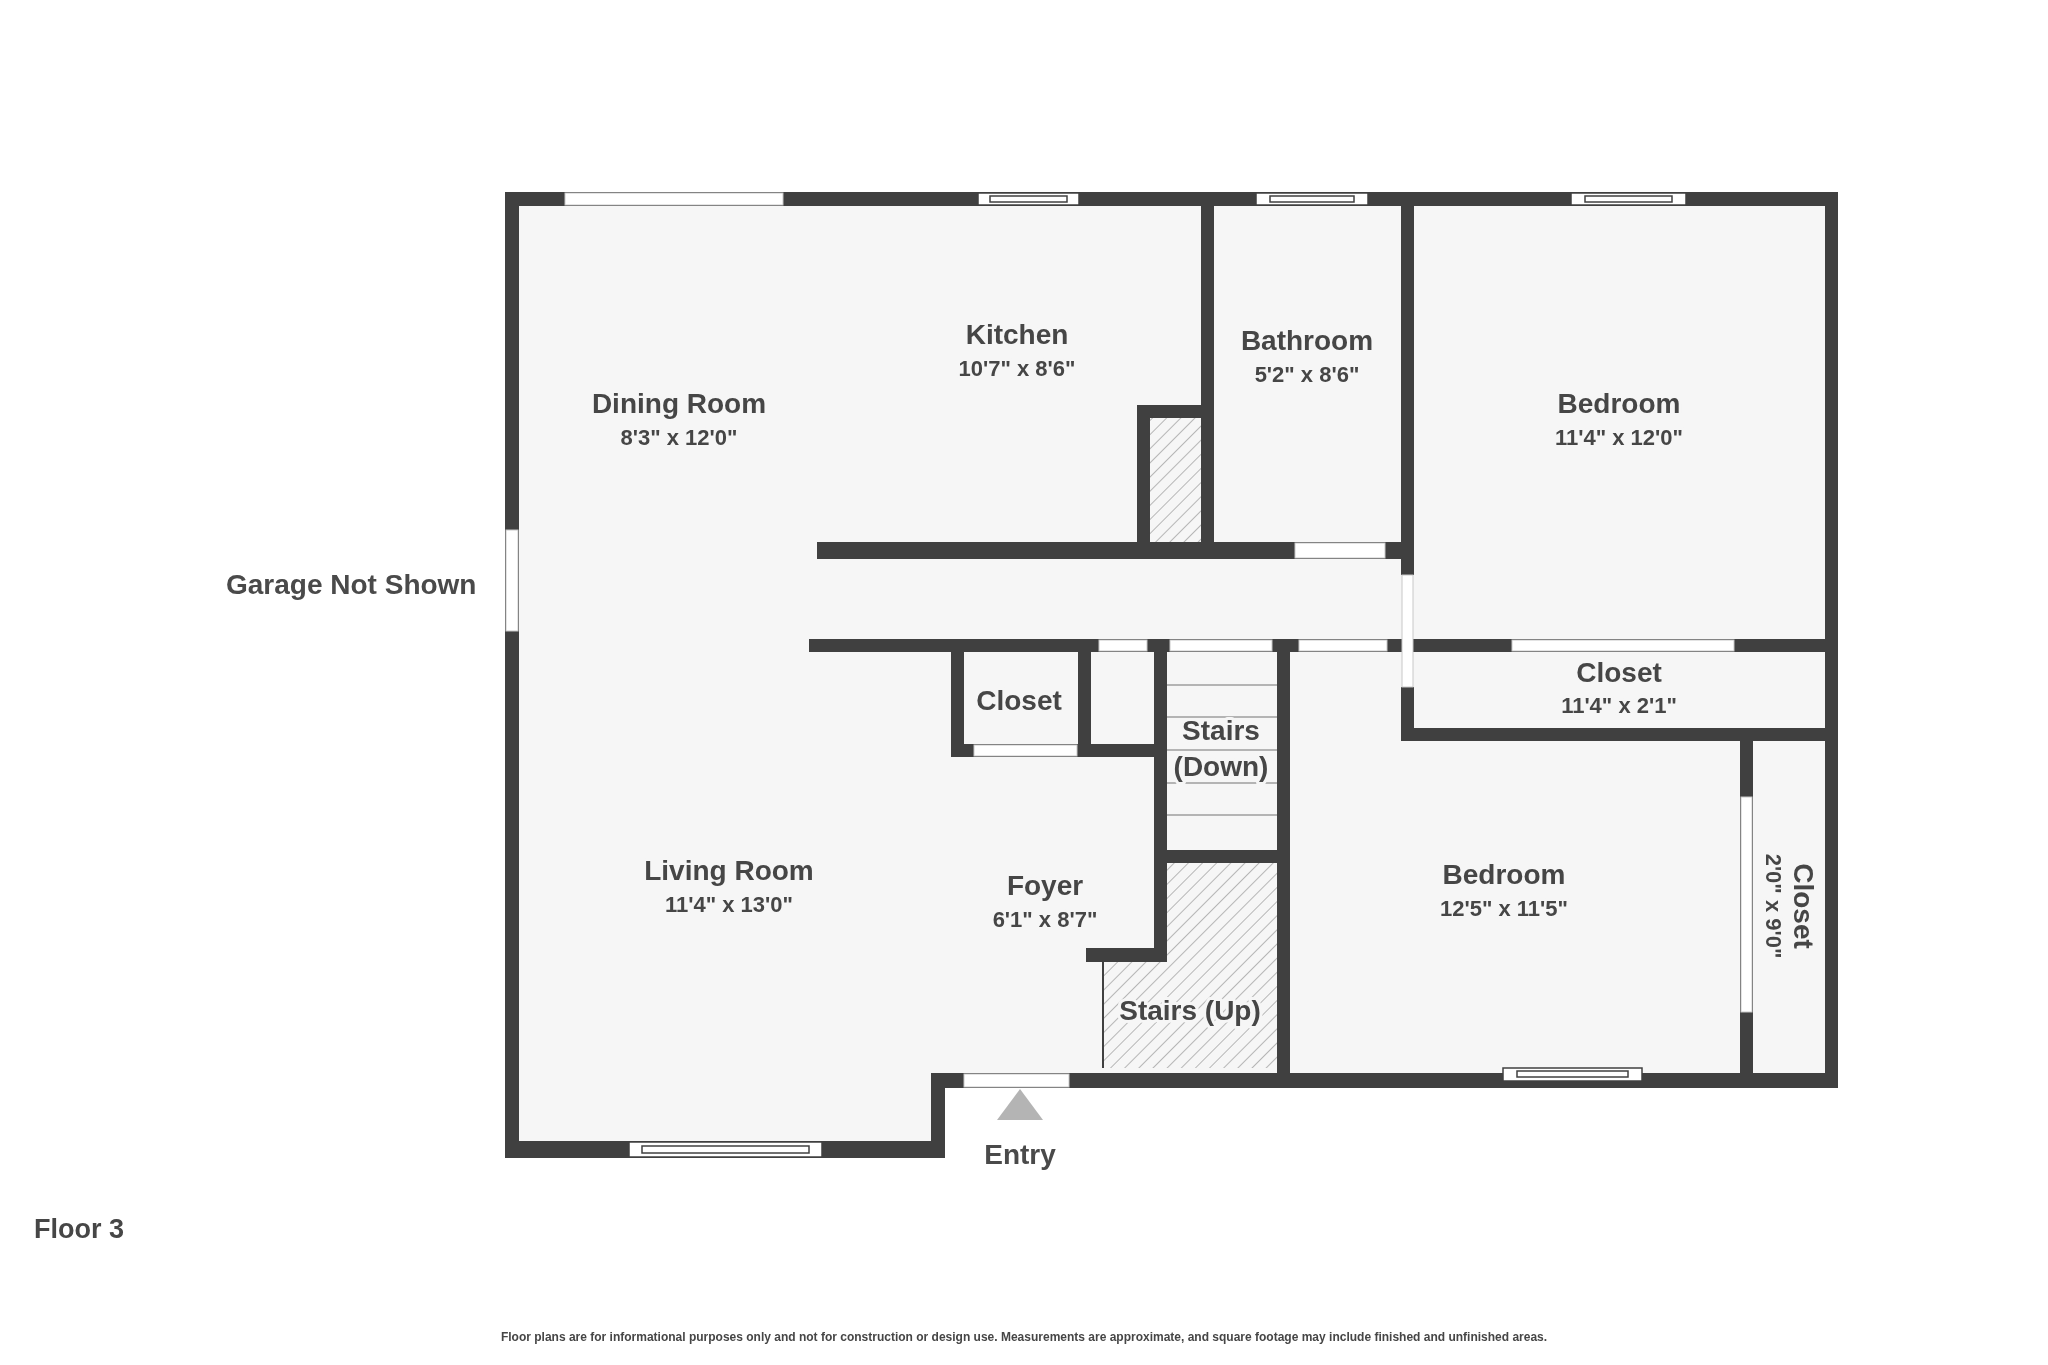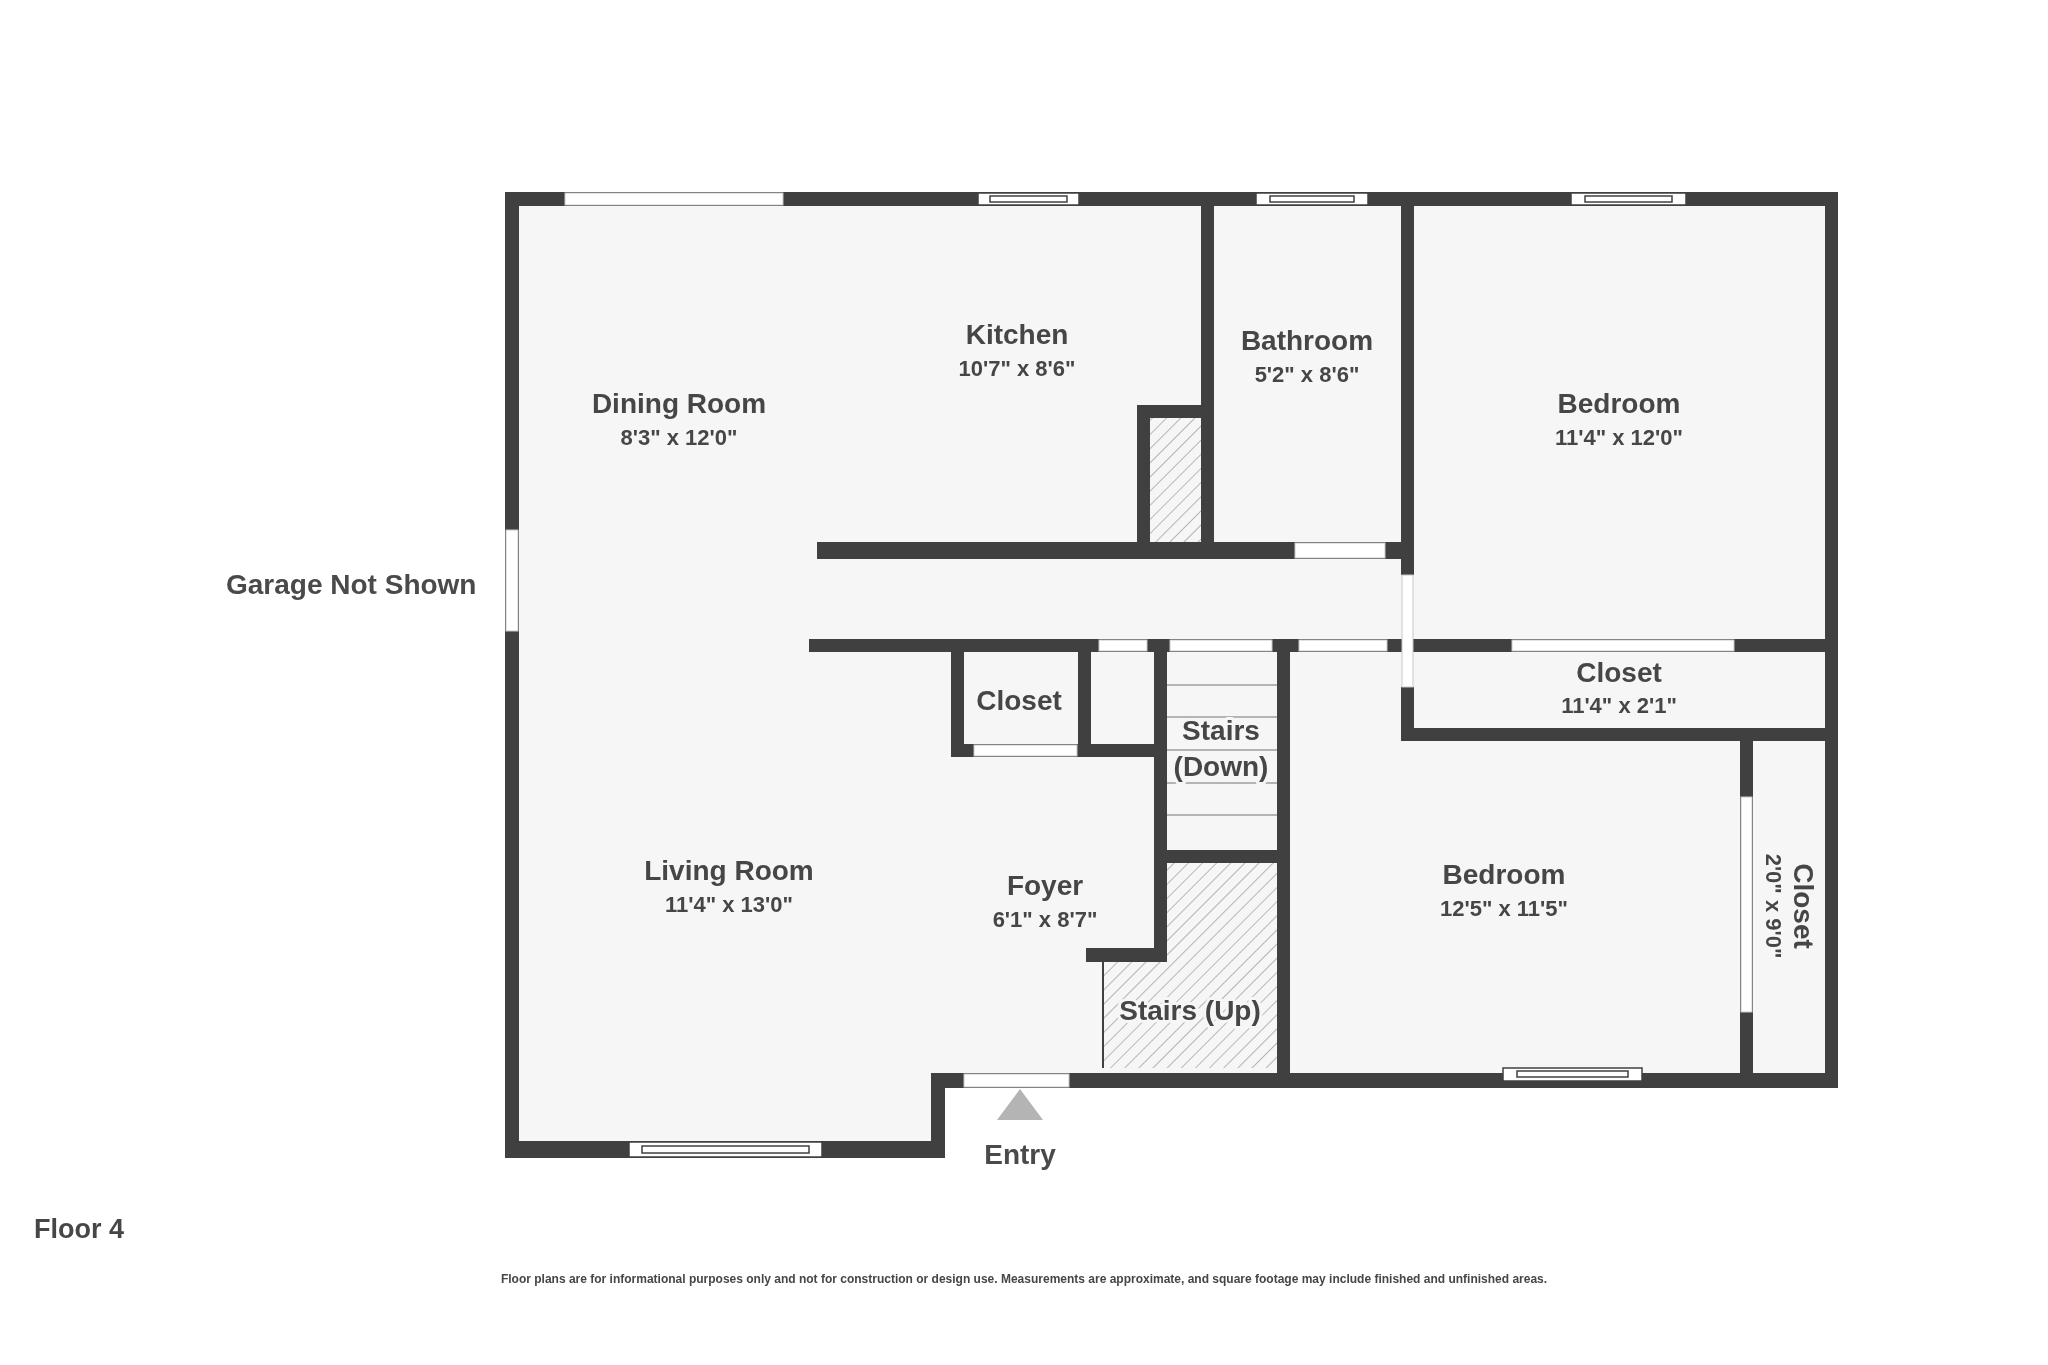--- a/index.html
+++ b/index.html
@@ -10,21 +10,21 @@
     .floor { fill: #f6f6f6; }
     .opening { fill: #ffffff; stroke: #c8c8c8; stroke-width: 1; }
     .window { fill: #ffffff; stroke: #404040; stroke-width: 1.5; }
     .tread { stroke: #b4b4b4; stroke-width: 2; }
     .hatch-area { fill: url(#hatch); }
     .room-name { font-family: "Liberation Sans", "DejaVu Sans", sans-serif; font-weight: bold; font-size: 28px; fill: #464646; text-anchor: middle; paint-order: stroke; stroke: #f6f6f6; stroke-width: 6px; stroke-linejoin: round; }
     .room-dim { font-family: "Liberation Sans", "DejaVu Sans", sans-serif; font-weight: bold; font-size: 22px; fill: #464646; text-anchor: middle; paint-order: stroke; stroke: #f6f6f6; stroke-width: 6px; stroke-linejoin: round; }
     .outside-label { font-family: "Liberation Sans", "DejaVu Sans", sans-serif; font-weight: bold; font-size: 28px; fill: #4a4a4a; }
     .entry-arrow { fill: #b4b4b4; }
     .floor-label { position: absolute; left: 34px; top: 1214px; font-weight: bold; font-size: 27px; color: #464646; }
-    .disclaimer { position: absolute; left: 0; width: 2048px; top: 1272px; text-align: center; font-weight: bold; font-size: 12px; color: #464646; }
+    .disclaimer { position: absolute; left: 0; width: 2048px; top: 1330px; text-align: center; font-weight: bold; font-size: 12px; color: #464646; }
   </style>
 </head>
 <body>
 
 <svg id="plan" xmlns="http://www.w3.org/2000/svg" width="2048" height="1365" viewBox="0 0 2048 1365">
   <defs>
     <pattern id="hatch" patternUnits="userSpaceOnUse" width="10" height="10" patternTransform="rotate(45)">
       <rect width="10" height="10" fill="#f6f6f6"></rect>
       <line x1="0" y1="0" x2="0" y2="10" stroke="#9a9a9a" stroke-width="1.4"></line>
     </pattern>
@@ -175,14 +175,14 @@
   <g>
     <text class="room-name" x="1504" y="884">Bedroom</text>
     <text class="room-dim" x="1504" y="916">12'5" x 11'5"</text>
   </g>
   <g transform="translate(1790 906) rotate(90)">
     <text class="room-name" x="0" y="-4">Closet</text>
     <text class="room-dim" x="0" y="24">2'0" x 9'0"</text>
   </g>
 </svg>
 
-<div class="floor-label">Floor 4</div>
+<div class="floor-label">Floor 3</div>
 <div class="disclaimer">Floor plans are for informational purposes only and not for construction or design use. Measurements are approximate, and square footage may include finished and unfinished areas.</div>
 
 </body></html>

